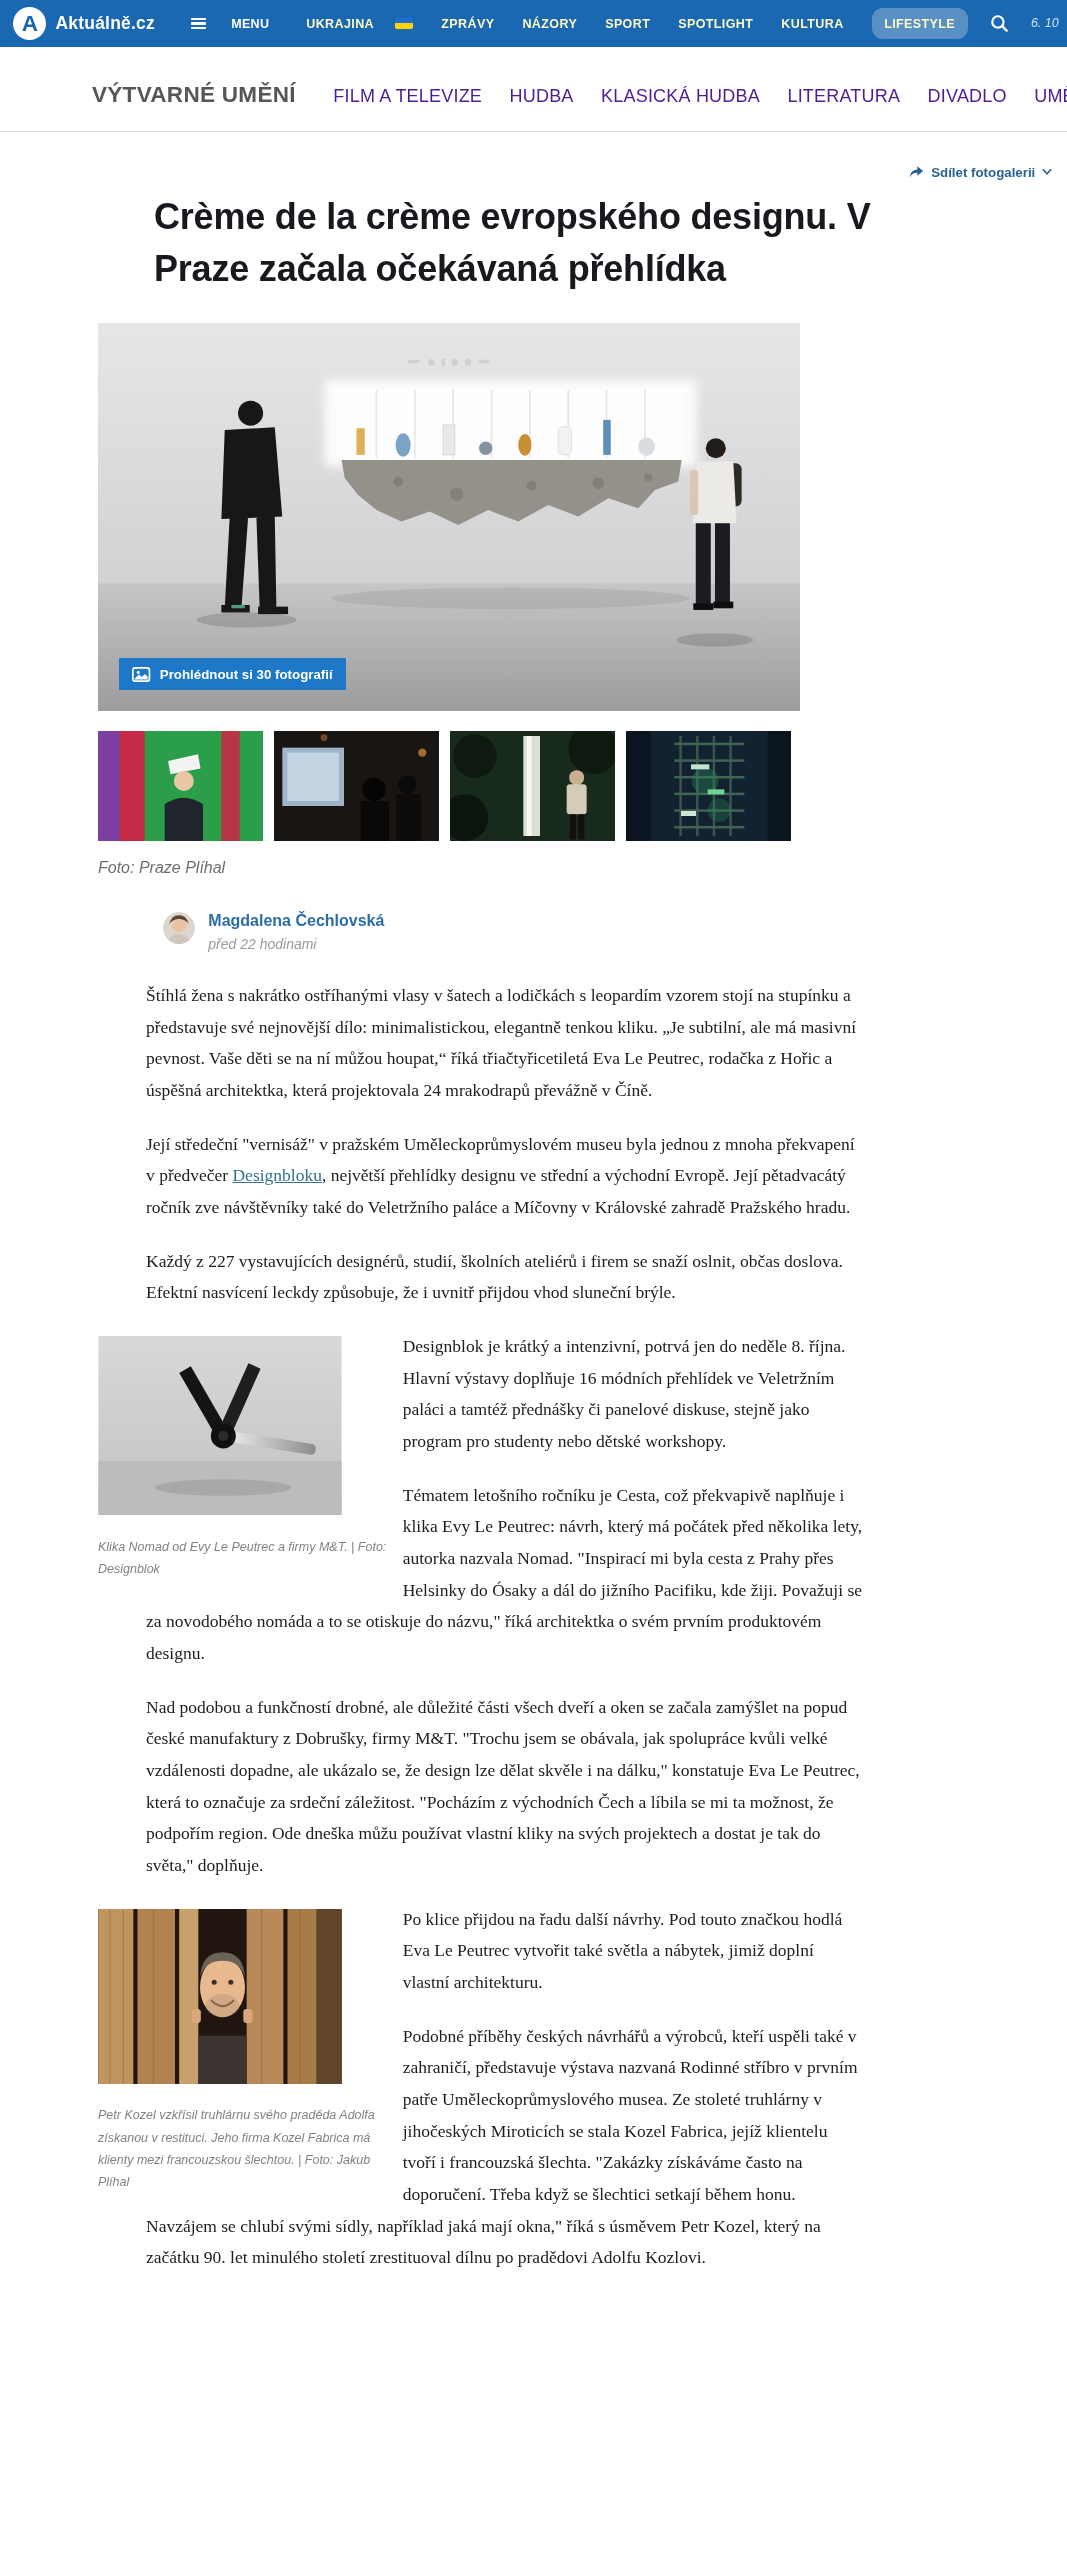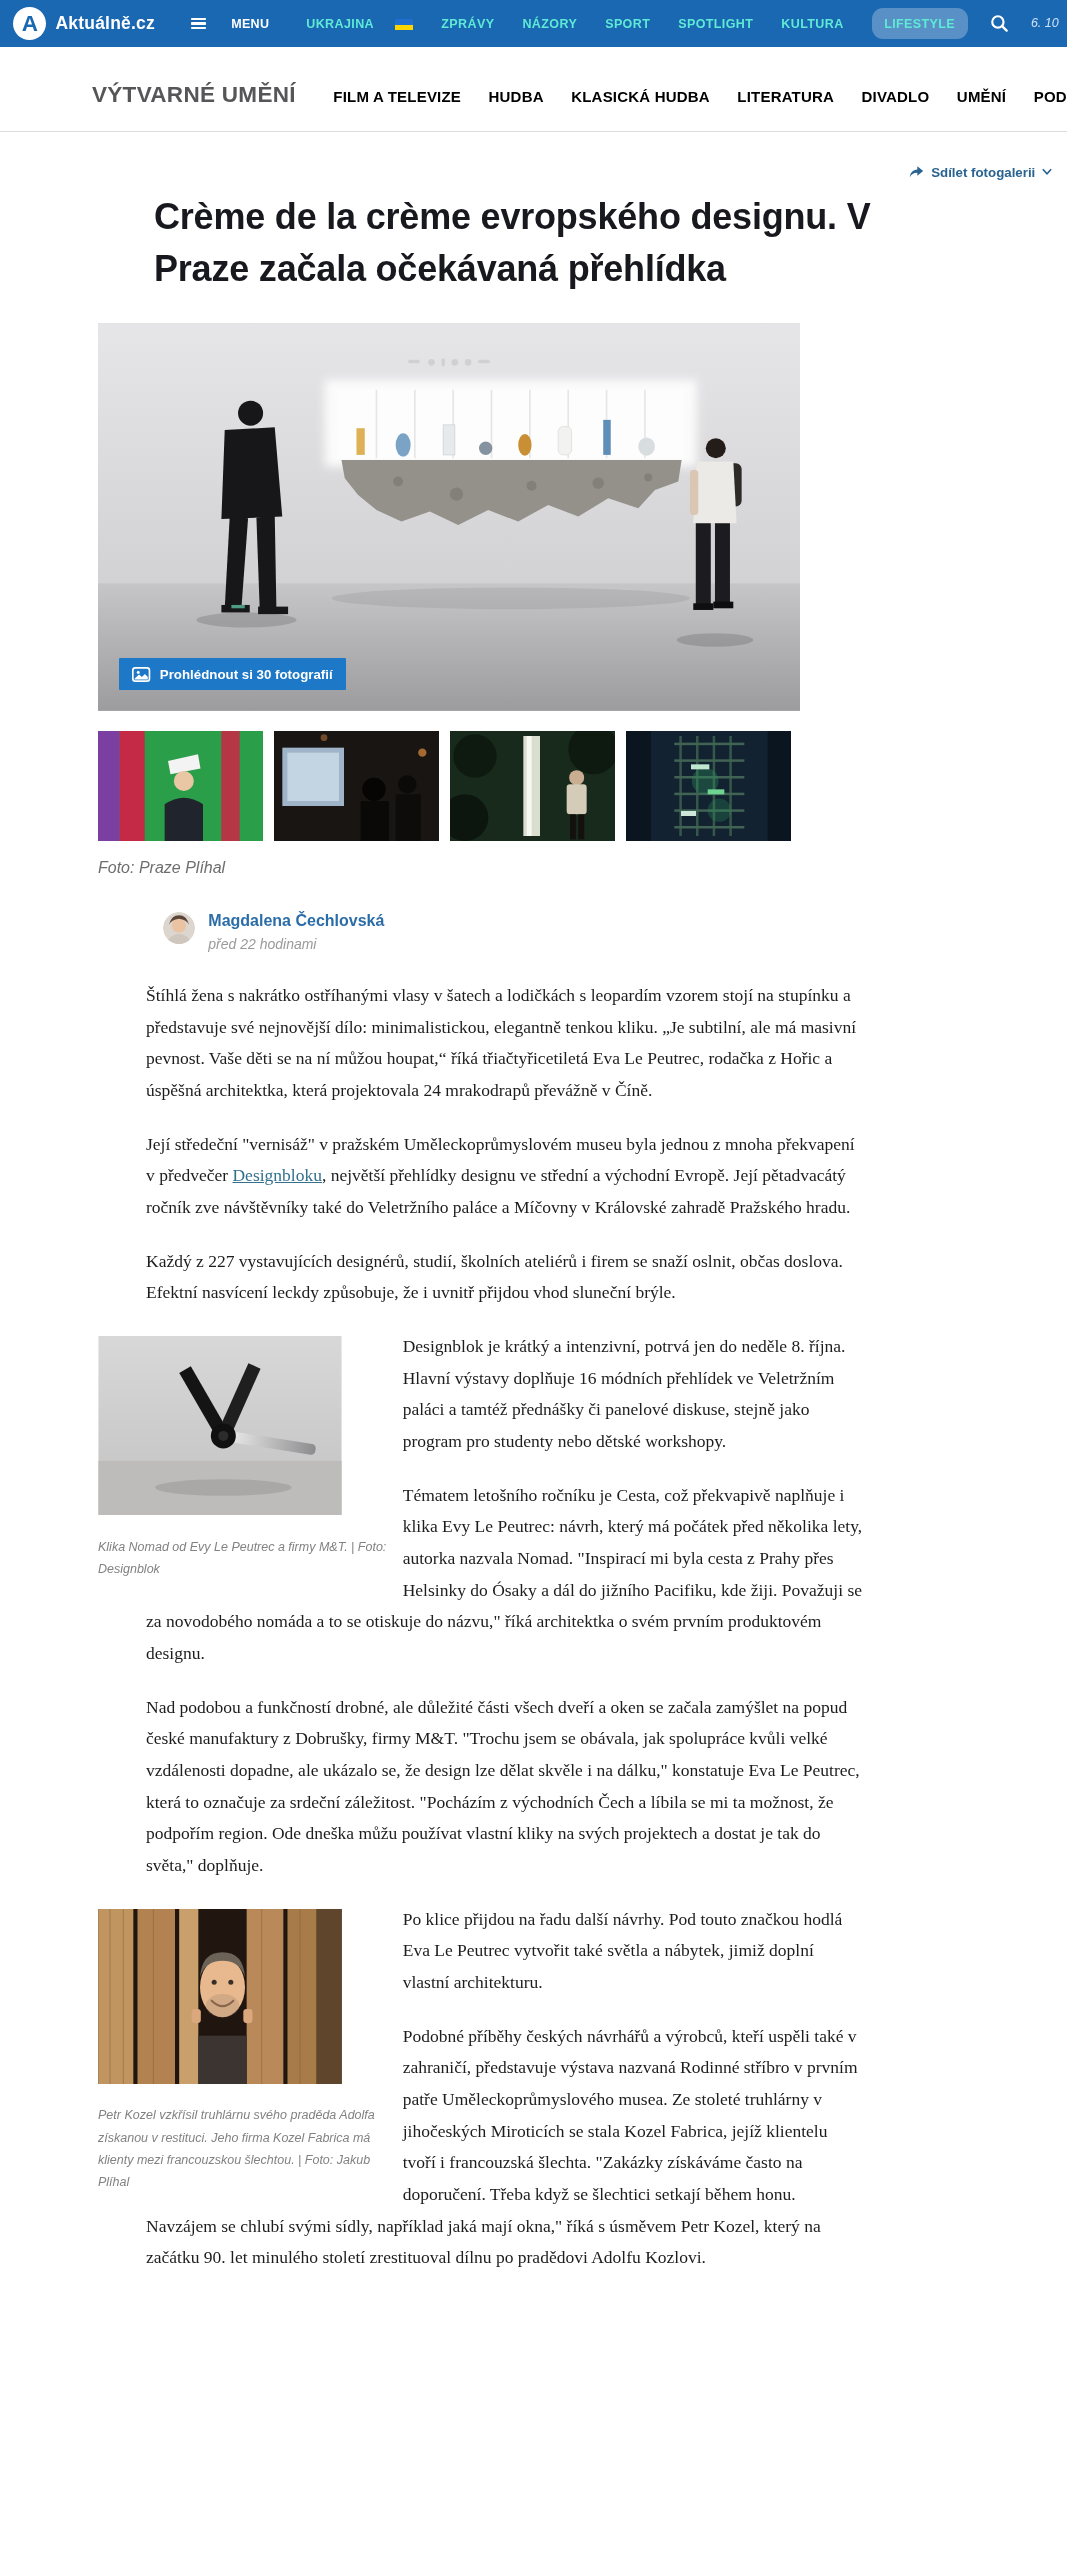--- a/index.html
+++ b/index.html
@@ -7,32 +7,32 @@
   a{cursor:pointer}
 
   
   .topbar{height:47px;background:#1a67b2;display:flex;align-items:center;padding:0 18.3px 0 13.3px;box-sizing:border-box}
   .brand{display:flex;align-items:center;gap:9.2px;width:177px;text-decoration:none}
   .logo-circle{width:33px;height:33px;border-radius:50%;background:#fff;color:#1a67b2;font-weight:bold;font-size:22.5px;display:flex;align-items:center;justify-content:center}
   .brand-name{color:#fff;font-size:17.5px;font-weight:bold;letter-spacing:0.2px}
   .menu-btn{display:flex;align-items:center;gap:25px;color:#fff;font-weight:bold;font-size:12.5px;letter-spacing:0.3px;margin:0 37px 0 15px}
   .hamburger i{display:block;width:15px;height:2.1px;background:#fff;margin:2.7px 0;border-radius:0.8px}
   .top-nav{display:flex;align-items:center;gap:28px;flex:1}
-  .top-nav a{color:#5eead4;font-weight:bold;font-size:12.5px;letter-spacing:0.4px;text-decoration:none;display:flex;align-items:flex-end;gap:21px;white-space:nowrap}
+  .top-nav a{color:#fef9c3;font-weight:bold;font-size:12.5px;letter-spacing:0.4px;text-decoration:none;display:flex;align-items:center;gap:21px;white-space:nowrap}
   .top-nav a.active{background:rgba(255,255,255,.28);padding:8.3px 12.5px;border-radius:11px}
   .flag{width:18.3px;height:11.7px;border-radius:1.7px;overflow:hidden;display:inline-block}
   .flag .fb{display:block;height:5.8px;background:#1f6fd0}
   .flag .fy{display:block;height:5.8px;background:#ffd500}
   .top-right{display:flex;align-items:center;gap:23px;margin-left:22px}
   .top-date{color:#cfe3f7;font-style:italic;font-size:12.5px;white-space:nowrap;margin-right:-10px}
 
   
   .subnav{padding:35px 0 0 92px;display:flex;align-items:baseline;gap:27.5px}
   .section-title{font-size:22.5px;font-weight:bold;color:#565658;letter-spacing:0.3px;margin-right:10px;white-space:nowrap}
-  .subnav a{font-size:15px;font-weight:bold;color:#000000;text-decoration:none;letter-spacing:0.2px;white-space:nowrap}
+  .subnav a{font-size:18px;font-weight:normal;color:#4c1d95;text-decoration:none;letter-spacing:0.2px;white-space:nowrap}
   .subnav-rule{border-bottom:0.8px solid #dcdcdc;margin-top:22.5px}
 
   
   .share-row{display:flex;justify-content:flex-end;margin:33px 15px 0 0}
   .share-link{display:flex;align-items:center;gap:6.7px;color:#2a6390;font-weight:bold;font-size:13.3px;text-decoration:none}
   h1{margin:11.7px 0 0 154px;width:813px;font-size:36px;line-height:1.44;color:#18181f;letter-spacing:-0.2px;font-weight:bold}
 
   
   .hero{position:relative;margin:28px 0 0 98px;width:702px;height:388px;overflow:hidden;background:#d5d5d7}
   .gallery-btn{position:absolute;left:21px;bottom:21px;display:flex;align-items:center;gap:9.2px;background:#1d78c8;color:#fff;font-weight:bold;font-size:13.3px;border:none;padding:8.3px 13.3px;border-radius:1px;font-family:"Liberation Sans",sans-serif;cursor:pointer}

